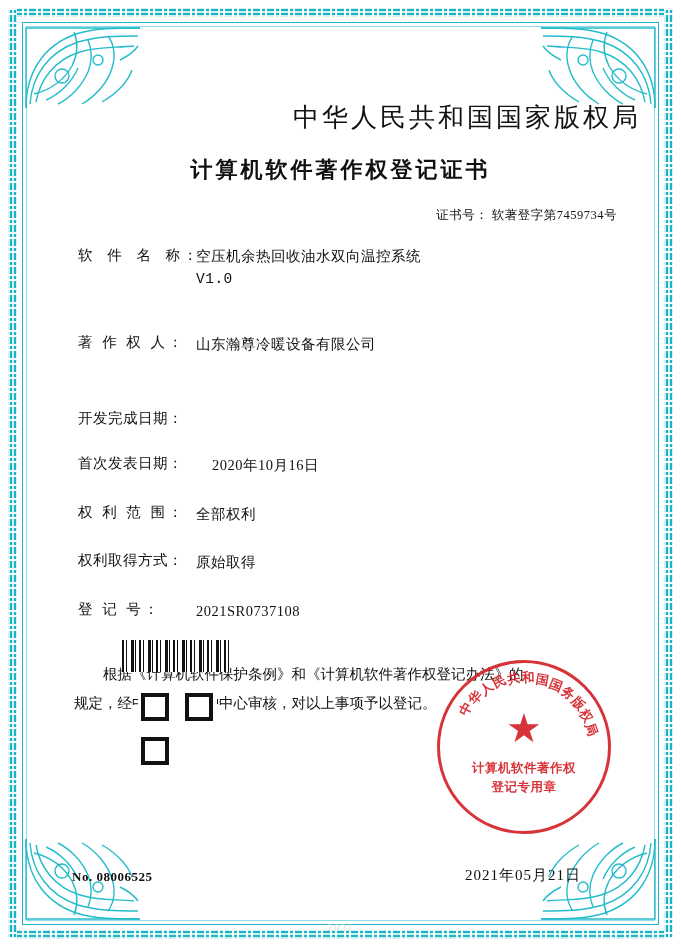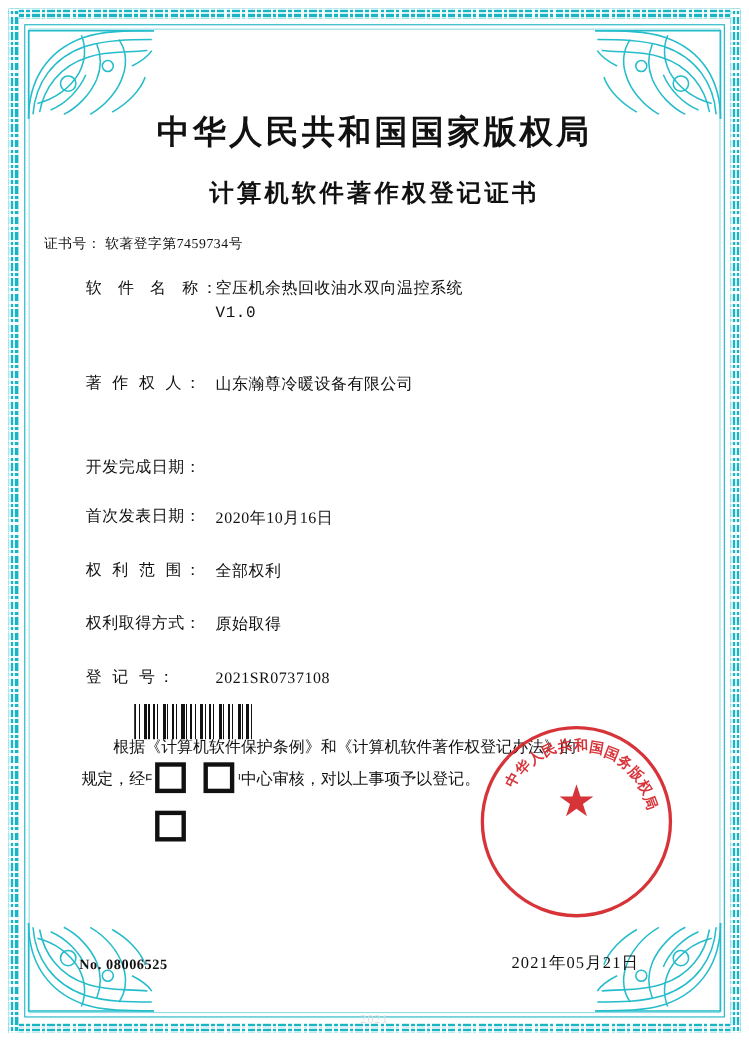--- a/index.html
+++ b/index.html
@@ -97,38 +97,39 @@
 
   
   .content {
     position: absolute;
     left: 40px;
     right: 40px;
     top: 70px;
     bottom: 40px;
   }
   .title-main {
-    text-align: center;
-    font-size: 30px;
-    font-weight: bold;
+    text-align: right;
+    font-size: 26px;
+    font-weight: normal;
     letter-spacing: 3px;
     color: #111;
     margin-top: 30px;
     font-family: "DejaVu Serif", "Liberation Serif", serif;
   }
   .title-sub {
     text-align: center;
     font-size: 22px;
     font-weight: bold;
     letter-spacing: 3px;
     color: #111;
     margin-top: 20px;
     font-family: "DejaVu Serif", "Liberation Serif", serif;
   }
   .cert-no {
+    text-align: right;
     font-size: 12.5px;
     color: #111;
     margin-top: 22px;
     padding-right: 24px;
     letter-spacing: 0.5px;
   }
   .field {
     display: flex;
     align-items: flex-start;
     font-size: 14.5px;
@@ -373,21 +374,21 @@
 
     <div class="field gap-big">
       <div class="lbl">著 作 权 人：</div>
       <div class="val">山东瀚尊冷暖设备有限公司</div>
     </div>
 
     <div class="field" style="margin-top:54px;gap:36px;">
       <div class="lbl tight">开发完成日期：</div>
     </div>
 
-    <div class="field" style="margin-top:26px;">
+    <div class="field" style="margin-top:26px;gap:16px;">
       <div class="lbl tight">首次发表日期：</div>
       <div class="val">2020年10月16日</div>
     </div>
 
     <div class="field" style="margin-top:26px;">
       <div class="lbl">权 利 范 围：</div>
       <div class="val">全部权利</div>
     </div>
 
     <div class="field" style="margin-top:26px;">
@@ -422,18 +423,22 @@
       <span style="transform: rotate(-14deg) translate(0,-78px);">共</span>
       <span style="transform: rotate(-2deg) translate(0,-78px);">和</span>
       <span style="transform: rotate(10deg) translate(0,-78px);">国</span>
       <span style="transform: rotate(22deg) translate(0,-78px);">国</span>
       <span style="transform: rotate(34deg) translate(0,-78px);">务</span>
       <span style="transform: rotate(46deg) translate(0,-78px);">版</span>
       <span style="transform: rotate(58deg) translate(0,-78px);">权</span>
       <span style="transform: rotate(70deg) translate(0,-78px);">局</span>
     </div>
     <div class="star">★</div>
+    <div class="seal-lines">
+      <div>计算机软件著作权</div>
+      <div>登记专用章</div>
+    </div>
   </div>
 
   <div class="footer-no">No. 08006525</div>
   <div class="footer-date">2021年05月21日</div>
   <div class="watermark">2021</div>
 </div>
 
 </body></html>

